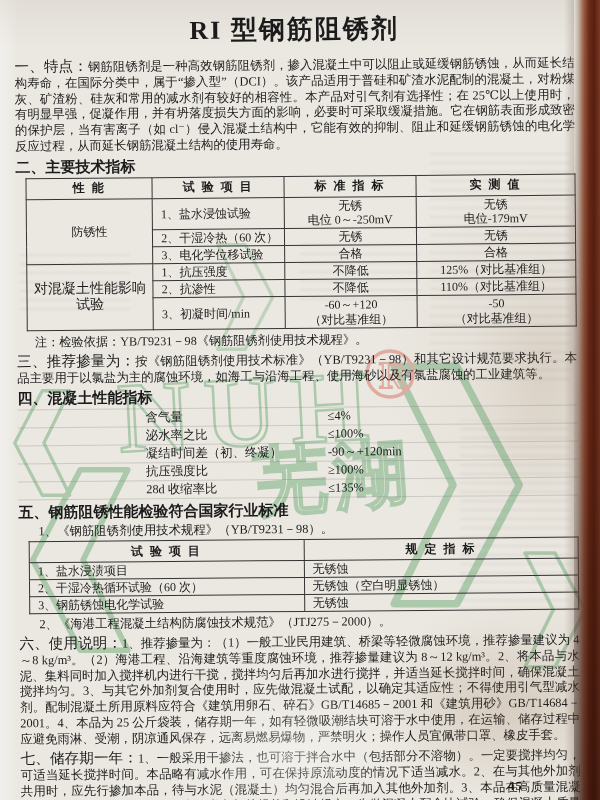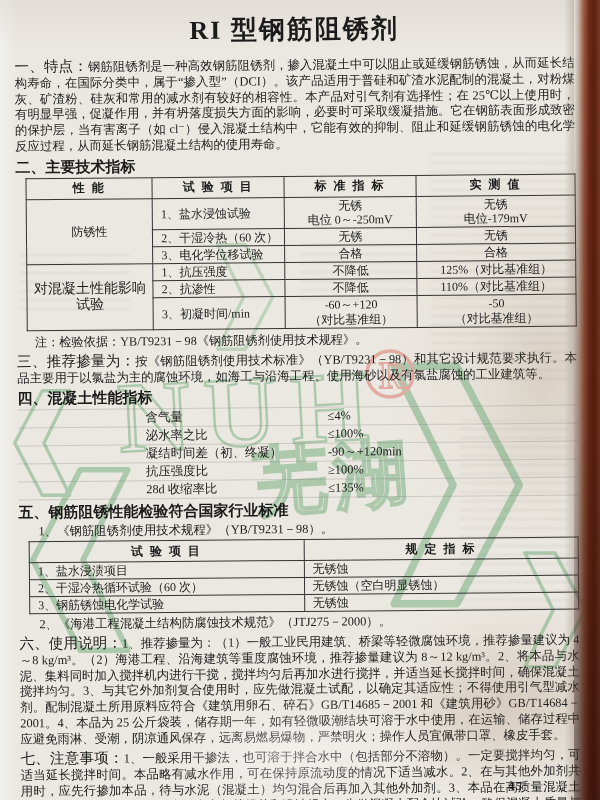--- a/index.html
+++ b/index.html
@@ -183,21 +183,21 @@
         <td class="tl">3、钢筋锈蚀电化学试验</td>
         <td class="tl">无锈蚀</td>
       </tr>
     </tbody>
       </table>
 
     <div class="sub">2、《海港工程混凝土结构防腐蚀技术规范》（JTJ275－2000）。</div>
 
     <p class="para"><span class="hb">六、使用说明：</span><span>1、推荐掺量为：（1）一般工业民用建筑、桥梁等轻微腐蚀环境，推荐掺量建议为 4～8 kg/m³。（2）海港工程、沿海建筑等重度腐蚀环境，推荐掺量建议为 8～12 kg/m³。2、将本品与水泥、集料同时加入搅拌机内进行干搅，搅拌均匀后再加水进行搅拌，并适当延长搅拌时间，确保混凝土搅拌均匀。3、与其它外加剂复合使用时，应先做混凝土试配，以确定其适应性；不得使用引气型减水剂。配制混凝土所用原料应符合《建筑用卵石、碎石》GB/T14685－2001 和《建筑用砂》GB/T14684－2001。4、本品为 25 公斤袋装，储存期一年，如有轻微吸潮结块可溶于水中使用，在运输、储存过程中应避免雨淋、受潮，阴凉通风保存，远离易燃易爆物，严禁明火；操作人员宜佩带口罩、橡皮手套。</span></p>
 
-    <p class="para"><span class="hb">七、注意事项：</span><span>1、一般采用干掺法，也可溶于拌合水中（包括部分不溶物）。一定要搅拌均匀，可适当延长搅拌时间。本品略有减水作用，可在保持原流动度的情况下适当减水。2、在与其他外加剂共用时，应先行掺加本品，待与水泥（混凝土）均匀混合后再加入其他外加剂。3、本品在高质量混凝土中才能更有效地发挥作用，必须遵守相关规范和设计规定，先做混凝土配合比试验，确保混凝土质量与密实性。4、纳入钢筋阻锈剂的相关规程、规范：《工业建筑防腐蚀设计规范》、《海工混凝土结构设计规范》、《盐渍土建筑规程》、《公路工程外加剂规范》等。</span></p>
+    <p class="para"><span class="hb">七、储存期一年：</span><span>1、一般采用干掺法，也可溶于拌合水中（包括部分不溶物）。一定要搅拌均匀，可适当延长搅拌时间。本品略有减水作用，可在保持原流动度的情况下适当减水。2、在与其他外加剂共用时，应先行掺加本品，待与水泥（混凝土）均匀混合后再加入其他外加剂。3、本品在高质量混凝土中才能更有效地发挥作用，必须遵守相关规范和设计规定，先做混凝土配合比试验，确保混凝土质量与密实性。4、纳入钢筋阻锈剂的相关规程、规范：《工业建筑防腐蚀设计规范》、《海工混凝土结构设计规范》、《盐渍土建筑规程》、《公路工程外加剂规范》等。</span></p>
 
   </div>
 
   <div class="pageno">45</div>
 
   <div class="stain" style="left:390px;top:620px;width:200px;height:170px;background:radial-gradient(closest-side, rgba(150,115,85,0.14), rgba(150,115,85,0));"></div>
   <div class="stain" style="left:470px;top:250px;width:140px;height:260px;background:radial-gradient(closest-side, rgba(155,125,95,0.12), rgba(155,125,95,0));"></div>
   <div class="stain" style="left:160px;top:690px;width:260px;height:130px;background:radial-gradient(closest-side, rgba(255,255,255,0.35), rgba(255,255,255,0));"></div>
 
   <div class="edge"></div>

